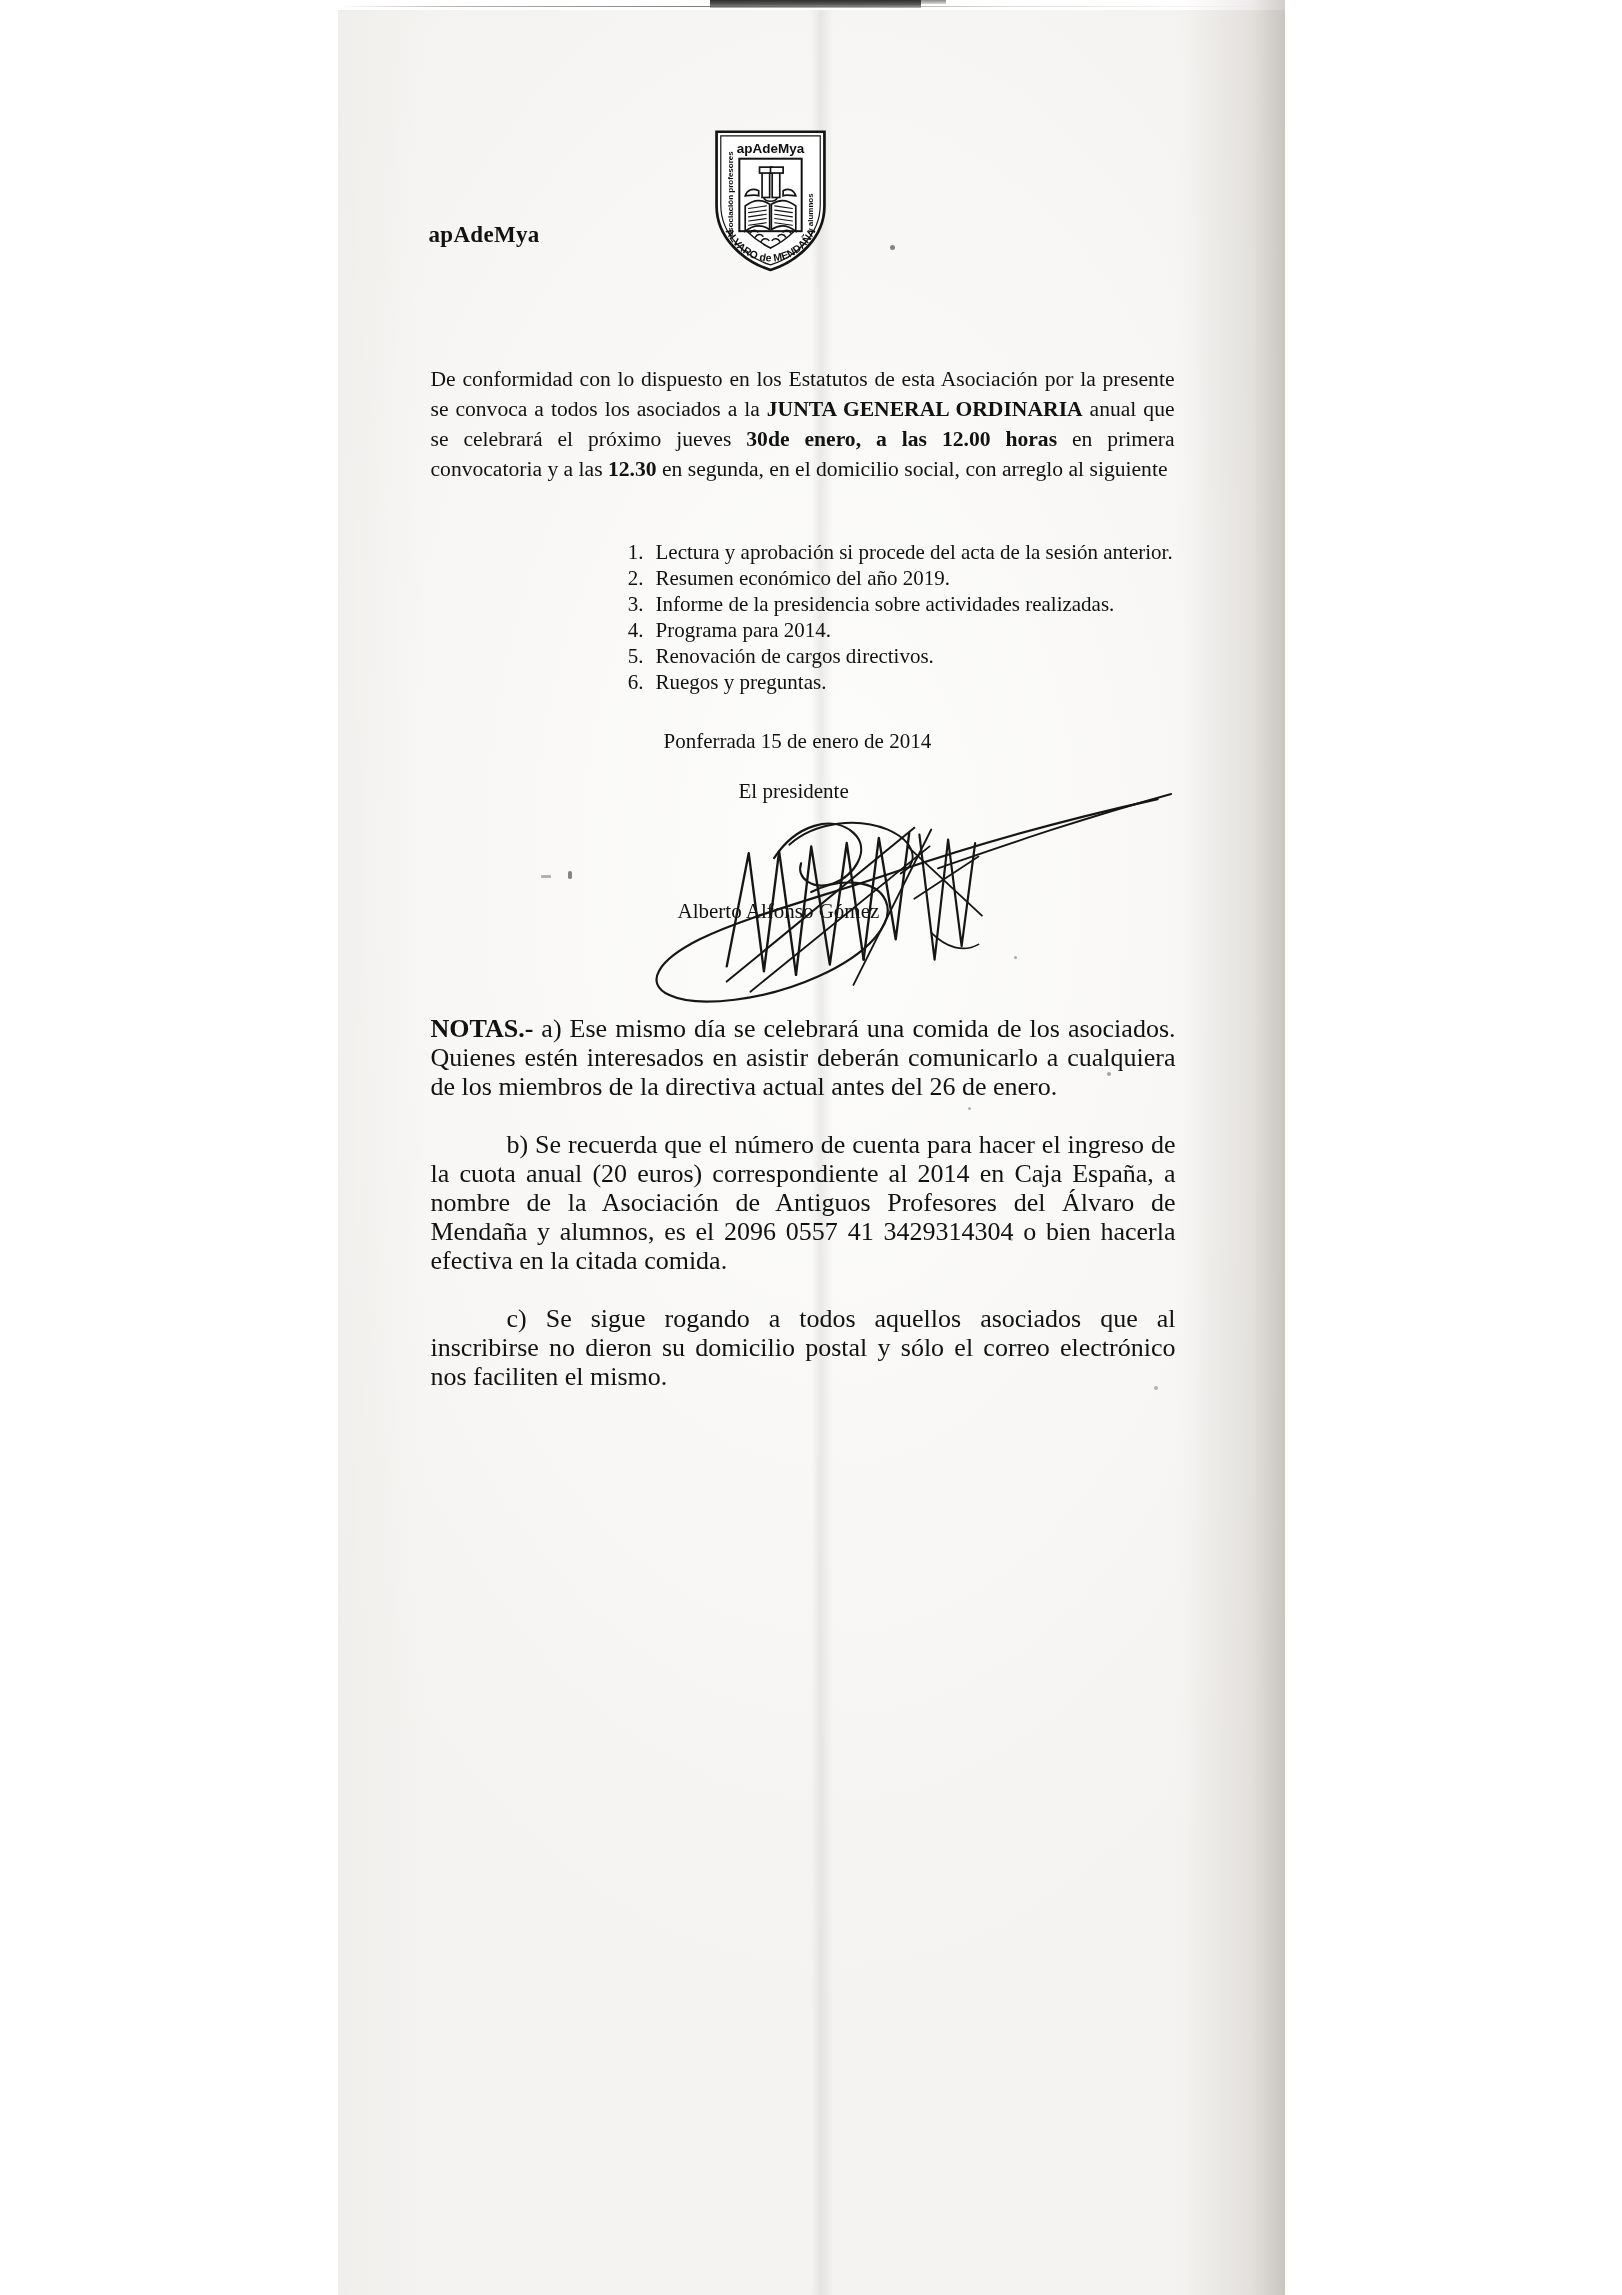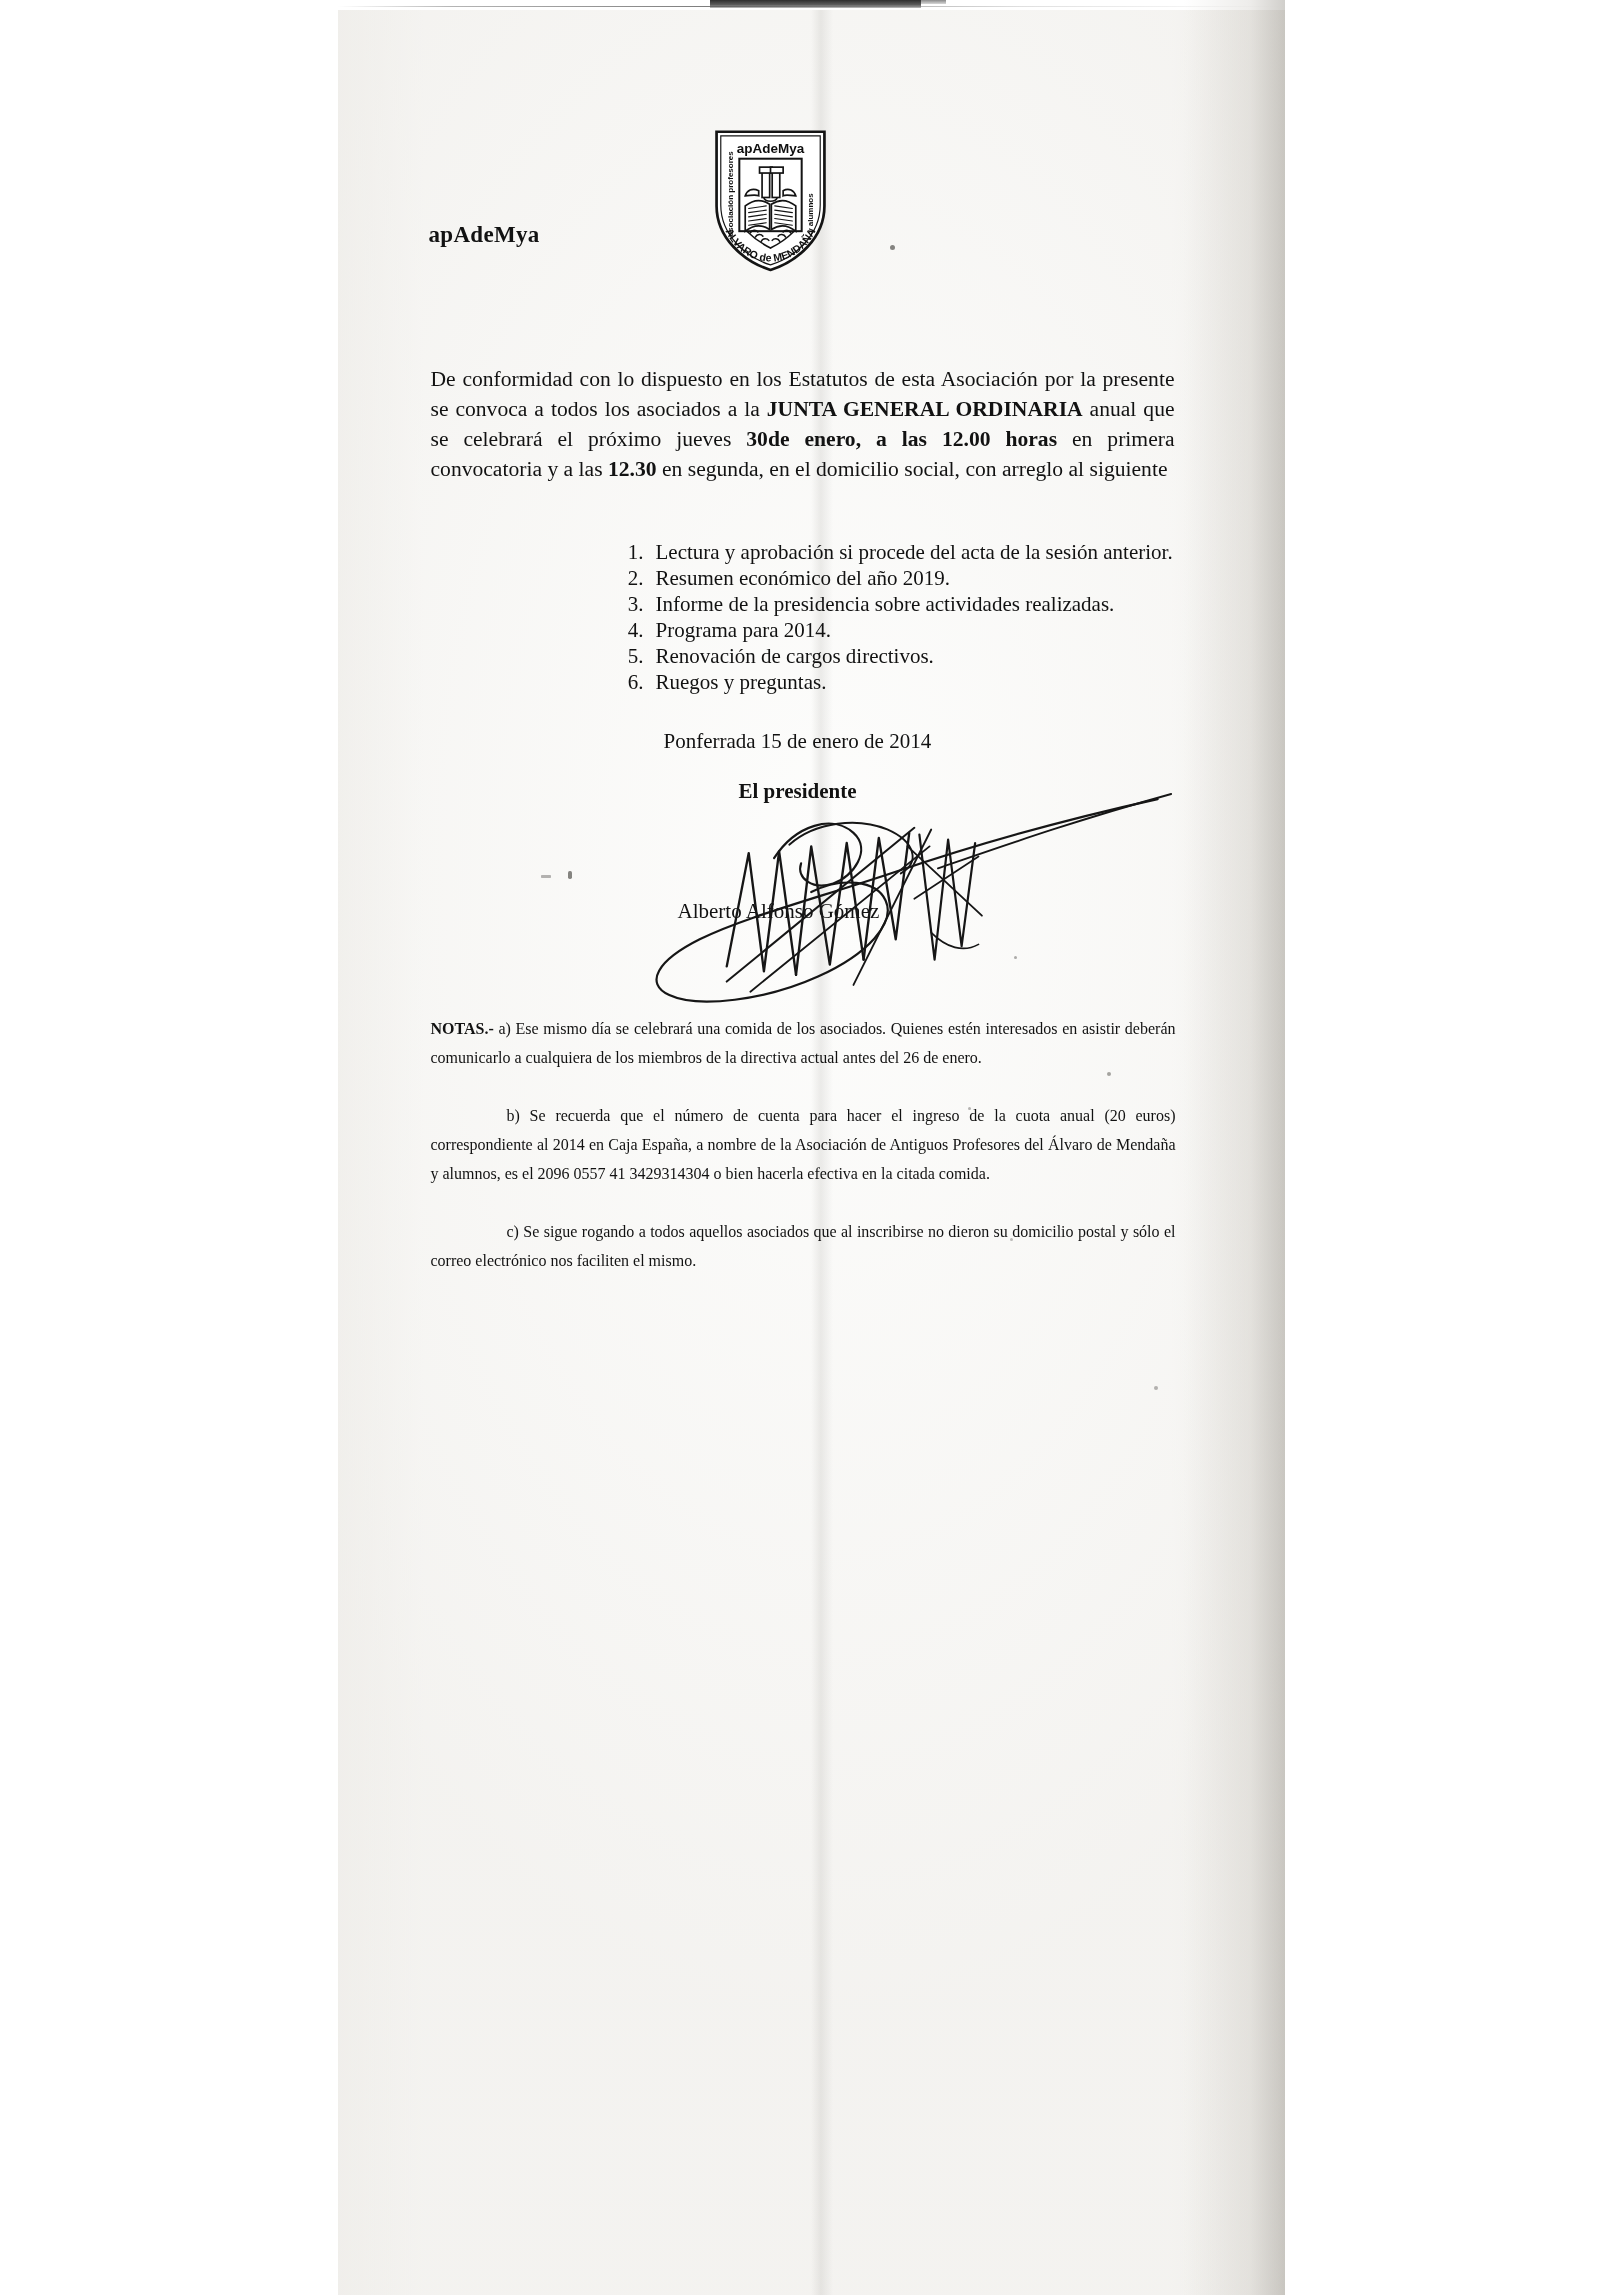--- a/index.html
+++ b/index.html
@@ -133,21 +133,20 @@
     position: absolute;
     left: 326px;
     top: 729px;
     font-size: 21px;
   }
   .signer-title {
     position: absolute;
     left: 401px;
     top: 779px;
     font-size: 21px;
-    font-weight: bold;
   }
   .signer-name {
     position: absolute;
     left: 340px;
     top: 899px;
     font-size: 21px;
   }
 
   
   .signature {
@@ -159,21 +158,21 @@
     pointer-events: none;
   }
   .signature svg { display: block; width: 100%; height: 100%; }
 
   
   .notes {
     position: absolute;
     left: 93px;
     top: 1014px;
     width: 745px;
-    font-size: 16px;
+    font-size: 26px;
     line-height: 29px;
   }
   .note-p {
     margin: 0 0 29px 0;
     text-align: justify;
     text-justify: inter-word;
   }
   .note-p:last-child { margin-bottom: 0; }
   .note-p .indent { display: inline-block; width: 76px; }
   .note-p b { font-weight: normal; }

